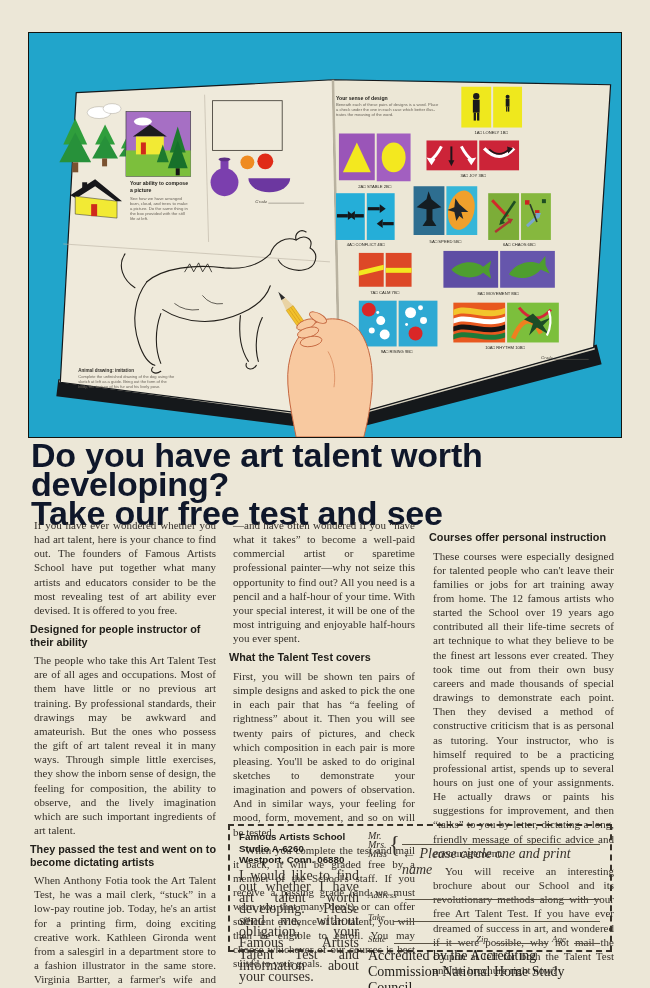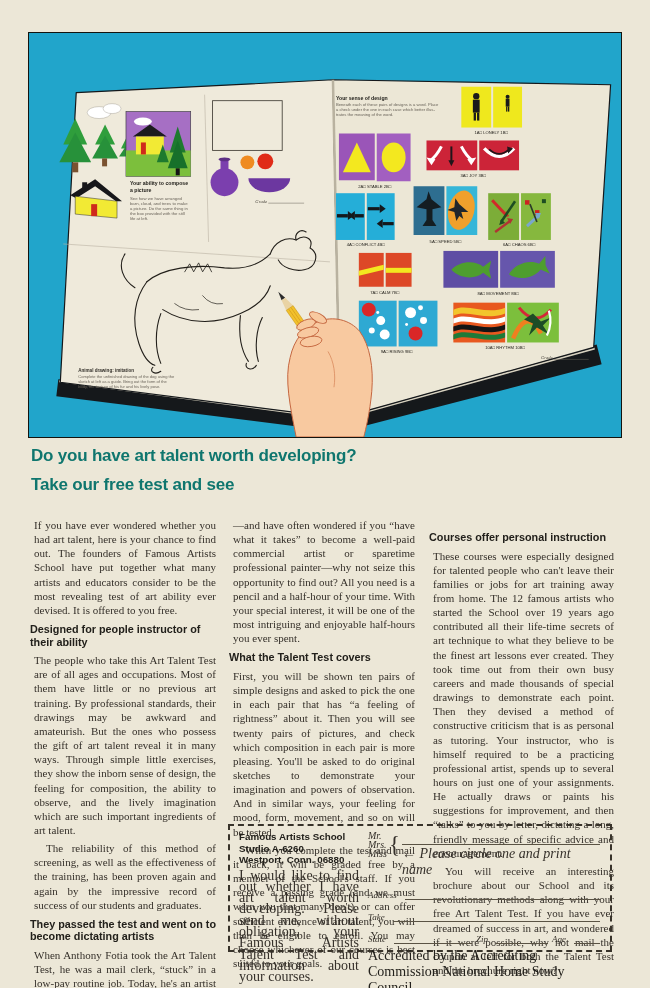--- a/index.html
+++ b/index.html
@@ -2,21 +2,21 @@
 <html><head>
 <meta charset="utf-8">
 <style>
   *{box-sizing:border-box}
   html,body{margin:0;padding:0}
   .page{position:relative;width:650px;height:988px;background:#ece7d7;font-family:"Liberation Serif",serif;color:#2b2620;overflow:hidden}
 
   .hero{position:absolute;left:28px;top:32px;width:594px;height:406px;background:#21a5cb;border:1px solid #14140f}
   .hero svg{display:block;width:100%;height:100%}
 
-  .headline{position:absolute;left:31px;top:441px;font-family:"Liberation Sans",sans-serif;font-weight:700;font-size:17px;line-height:29px;color:#0f766e;letter-spacing:-0.2px}
+  .headline{position:absolute;left:31px;top:441px;font-family:"Liberation Sans",sans-serif;font-weight:700;font-size:34px;line-height:29px;color:#0f172a;letter-spacing:-0.2px}
 
   .col{position:absolute;top:514px;width:190px;font-size:11px;line-height:14.15px;text-align:justify;color:#35302a}
   .col1{left:30px}.col2{left:229px}.col3{left:429px;width:189px}
   .col p{margin:4px}
   .col p.ind{text-indent:12px}
   .subhead{font-family:"Liberation Sans",sans-serif;font-weight:700;font-size:10.8px;line-height:12.5px;text-align:left;margin:6px 0 5px;color:#22201b}
   .col3 .subhead:first-child{margin-top:17px}
 
   .coupon{position:absolute;left:228px;top:824px;width:384px;height:128px;border:2px dashed #38332a;display:flex;color:#35302a;background:transparent}
   .coupon-left{width:134px;padding:5px 5px 0 9px}
@@ -294,21 +294,20 @@
 
   <div class="headline">
     <div>Do you have art talent worth developing?</div>
     <div>Take our free test and see</div>
   </div>
 
   <div class="col col1">
     <p>If you have ever wondered whether you had art talent, here is your chance to find out. The founders of Famous Artists School have put together what many artists and educators consider to be the most revealing test of art ability ever devised. It is offered to you free.</p>
     <h4 class="subhead">Designed for people instructor of their ability</h4>
     <p>The people who take this Art Talent Test are of all ages and occupations. Most of them have little or no previous art training. By professional standards, their drawings may be awkward and amateurish. But the ones who possess the gift of art talent reveal it in many ways. Through simple little exercises, they show the inborn sense of design, the feeling for composition, the ability to observe, and the lively imagination which are such important ingredients of art talent.</p>
-    <p class="ind">The reliability of this method of screening, as well as the effectiveness of the training, has been proven again and again by the impressive record of success of our students and graduates.</p>
     <h4 class="subhead">They passed the test and went on to become dictating artists</h4>
     <p>When Anthony Fotia took the Art Talent Test, he was a mail clerk, “stuck” in a low-pay routine job. Today, he's an artist for a printing firm, doing exciting creative work. Kathleen Gironda went from a salesgirl in a department store to a fashion illustrator in the same store. Virginia Bartter, a farmer's wife and mother of three, now sells just about everything she paints. These are just a few of the literally hundreds of “success stories” our students report to us.</p>
 
   </div>
 
   <div class="col col2">
     <p>—and have often wondered if you “have what it takes” to become a well-paid commercial artist or sparetime professional painter—why not seize this opportunity to find out? All you need is a pencil and a half-hour of your time. With your special interest, it will be one of the most intriguing and enjoyable half-hours you ever spent.</p>
     <h4 class="subhead">What the Talent Test covers</h4>
     <p>First, you will be shown ten pairs of simple designs and asked to pick the one in each pair that has “a feeling of rightness” about it. Then you will see twenty pairs of pictures, and check which composition in each pair is more pleasing. You'll be asked to do original sketches to demonstrate your imagination and powers of observation. And in similar ways, your feeling for mood, form, movement, and so on will be tested.</p>
     <p class="ind">When you complete the test and mail it back, it will be graded free by a member of the School's staff. If you receive a passing grade (and we must warn you that many don't), or can offer sufficient evidence of art talent, you will then be eligible to enroll. You may choose whichever of our courses is best suited to your goals.</p>

